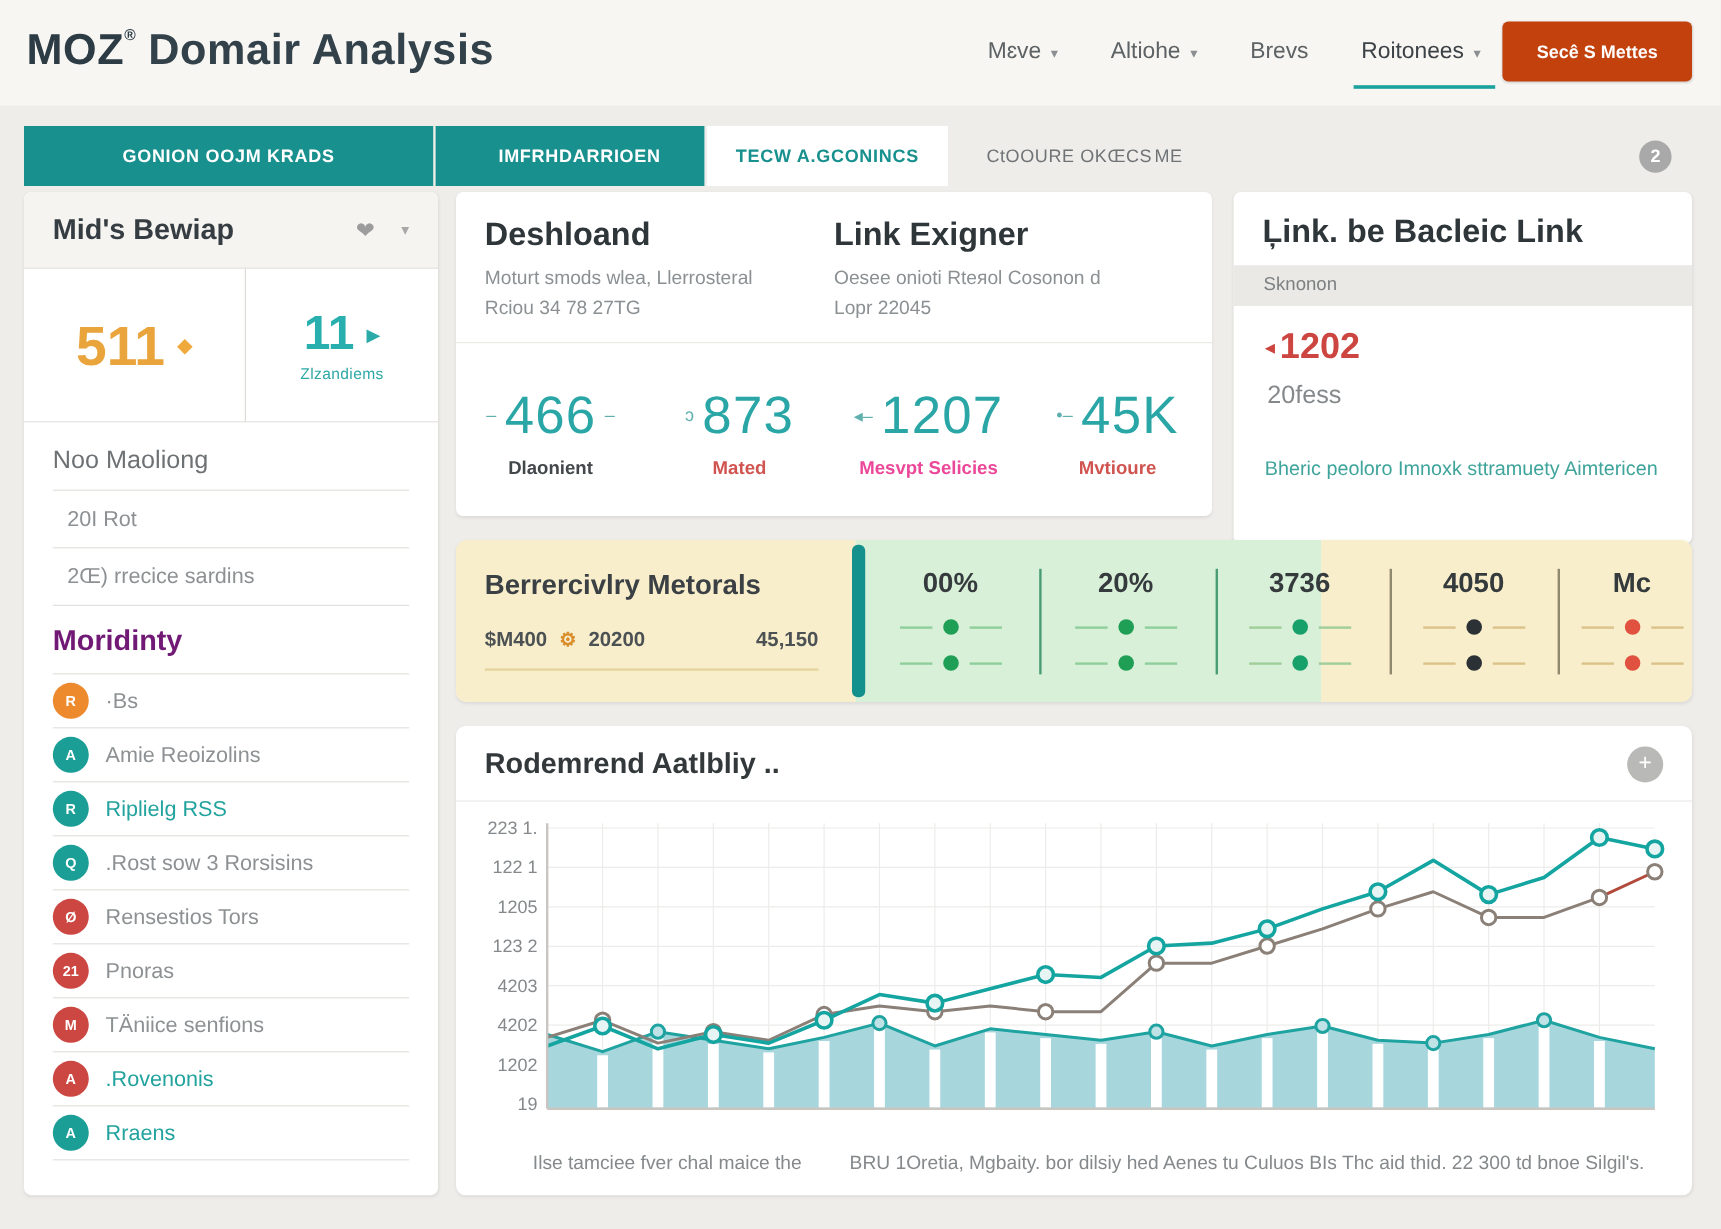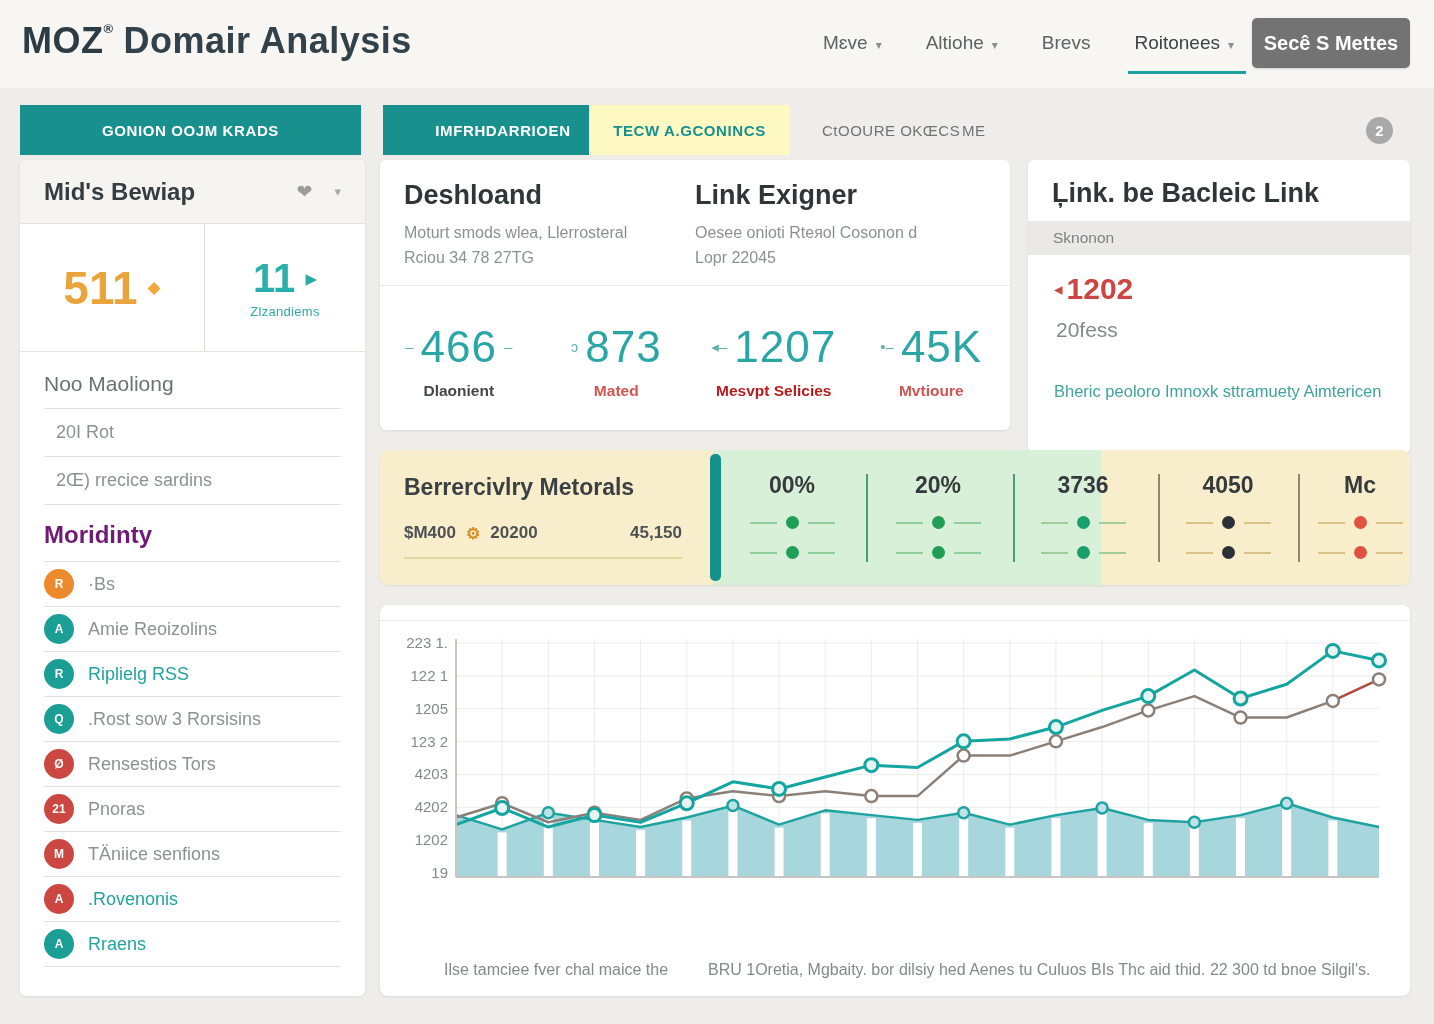--- a/index.html
+++ b/index.html
@@ -12,28 +12,28 @@
   .header { left:0; top:0; width:1434px; height:88px; background:#f7f6f3; }
   .logo { left:22px; top:20px; font-size:36px; color:#2c3b44; letter-spacing:.5px; }
   .logo .moz { font-weight:800; }
   .logo .reg { font-size:13px; vertical-align:20px; font-weight:700; }
   .logo .suffix { font-weight:600; margin-left:10px; color:#33424a; }
   .nav { right:200px; top:0; height:88px; display:flex; align-items:center; gap:44px; }
   .nav-item { font-size:19px; color:#5d6265; cursor:pointer; position:relative; padding-bottom:2px; }
   .nav-item .caret { font-size:12px; color:#8b8f92; margin-left:8px; }
   .nav-item.active { color:#3c4246; }
   .nav-item.active::after { content:""; position:absolute; left:-6px; right:-12px; bottom:-18px; height:3px; background:#1ba29e; }
-  .cta { right:24px; top:18px; width:158px; height:50px; background:#737373; border:none; border-radius:5px;
-         color:#fff; font-weight:700; font-size:20px; font-family:inherit; cursor:pointer; box-shadow:0 1px 2px rgba(0,0,0,.15); }
+  .cta { right:24px; top:18px; width:158px; height:50px; background:#c2410c; border:none; border-radius:5px;
+         color:#fff; font-weight:700; font-size:15px; font-family:inherit; cursor:pointer; box-shadow:0 1px 2px rgba(0,0,0,.15); }
 
   
   .tab { top:105px; height:50px; display:flex; align-items:center; justify-content:center;
          font-weight:700; font-size:15px; letter-spacing:.6px; cursor:pointer; }
   .tab.teal { background:#18908e; color:#fff; }
-  .tab.lite { background:#fef9c3; color:#18908e; }
+  .tab.lite { background:#ffffff; color:#18908e; }
   .tab-text { top:105px; height:50px; display:flex; align-items:center; color:#6f7376; font-size:15px; letter-spacing:.5px; cursor:pointer; }
   .tab-badge { left:1366px; top:117px; width:27px; height:27px; border-radius:50%; background:#a9a9a9;
                color:#fff; font-weight:800; font-size:15px; display:flex; align-items:center; justify-content:center; cursor:pointer; }
 
   
   .sidebar { left:20px; top:160px; width:345px; height:836px; overflow:hidden; }
   .sb-head { height:64px; background:#f5f4f1; border-bottom:1px solid #e5e3e0; display:flex; align-items:center; padding:0 24px; }
   .sb-title { font-size:24px; font-weight:700; color:#363d42; flex:1; }
   .sb-heart { color:#9c9c9c; font-size:19px; margin-right:22px; cursor:pointer; }
   .sb-caret { color:#a8a8a8; font-size:13px; cursor:pointer; }
@@ -126,21 +126,21 @@
     <div class="nav-item"><span>Brevs</span></div>
     <div class="nav-item active"><span>Roitonees</span><span class="caret">▾</span></div>
   </div>
   <div class="abs logo">
     <span class="moz">MOZ</span><span class="reg">®</span><span class="suffix">Domair Analysis</span>
   </div>
   <button class="abs cta">Secê S Mettes</button>
 </div>
 
 <div class="abs tab teal" style="left:20px; width:341px;">GONION OOJM KRADS</div>
-<div class="abs tab teal" style="left:383px; width:224px;padding-left:16px;">IMFRHDARRIOEN</div>
+<div class="abs tab teal" style="left:363px; width:224px;padding-left:16px;">IMFRHDARRIOEN</div>
 <div class="abs tab lite" style="left:589px; width:201px;">TECW A.GCONINCS</div>
 <div class="abs tab-text" style="left:822px;">CtOOURE OKŒCS</div>
 <div class="abs tab-text" style="left:962px;">ME</div>
 <div class="abs tab-badge">2</div>
 
 <div class="abs card sidebar">
   <div class="sb-head">
     <div class="sb-title">Mid's Bewiap</div>
     <span class="sb-heart">❤</span>
     <span class="sb-caret">▾</span>
@@ -233,21 +233,21 @@
           <span class="ov-decor">ɔ</span>
           <span class="ov-num">873</span>
         </div>
       <div class="ov-label" style="color: rgb(208, 84, 80);">Mated</div>
     </div>
     <div class="ov-cell">
       <div class="ov-num-row">
           <span class="ov-decor">◂–</span>
           <span class="ov-num">1207</span>
         </div>
-      <div class="ov-label" style="color: #b91c1c;">Mesvpt Selicies</div>
+      <div class="ov-label" style="color: #ec4899;">Mesvpt Selicies</div>
     </div>
     <div class="ov-cell">
       <div class="ov-num-row">
           <span class="ov-decor">•–</span>
           <span class="ov-num">45K</span>
         </div>
       <div class="ov-label" style="color: rgb(208, 84, 80);">Mvtioure</div>
     </div>
   </div>
 </div>
@@ -346,20 +346,24 @@
       </div>
   </div>
 
   <div class="m-div" style="left: 486px; background-color: rgb(74, 156, 116);"></div>
   <div class="m-div" style="left: 633px; background-color: rgb(74, 156, 116);"></div>
   <div class="m-div" style="left: 778px; background-color: rgb(143, 138, 109);"></div>
   <div class="m-div" style="left: 918px; background-color: rgb(143, 138, 109);"></div>
 </div>
 
 <div class="abs card activity">
+  <div class="act-head">
+    <div class="act-title">Rodemrend Aatlbliy ..</div>
+    <div class="act-plus">+</div>
+  </div>
   <div class="act-div"></div>
   <svg width="1002" height="282" viewBox="0 0 1002 282" style="display:block; margin:6px 0 0 14px;">
       <line x1="62" y1="16" x2="985" y2="16" stroke="#ececea" stroke-width="1"></line>
       <line x1="62" y1="48.857142857142854" x2="985" y2="48.857142857142854" stroke="#ececea" stroke-width="1"></line>
       <line x1="62" y1="81.71428571428571" x2="985" y2="81.71428571428571" stroke="#ececea" stroke-width="1"></line>
       <line x1="62" y1="114.57142857142857" x2="985" y2="114.57142857142857" stroke="#ececea" stroke-width="1"></line>
       <line x1="62" y1="147.42857142857142" x2="985" y2="147.42857142857142" stroke="#ececea" stroke-width="1"></line>
       <line x1="62" y1="180.28571428571428" x2="985" y2="180.28571428571428" stroke="#ececea" stroke-width="1"></line>
       <line x1="62" y1="213.14285714285714" x2="985" y2="213.14285714285714" stroke="#ececea" stroke-width="1"></line>
       <line x1="62" y1="246" x2="985" y2="246" stroke="#ececea" stroke-width="1"></line>

